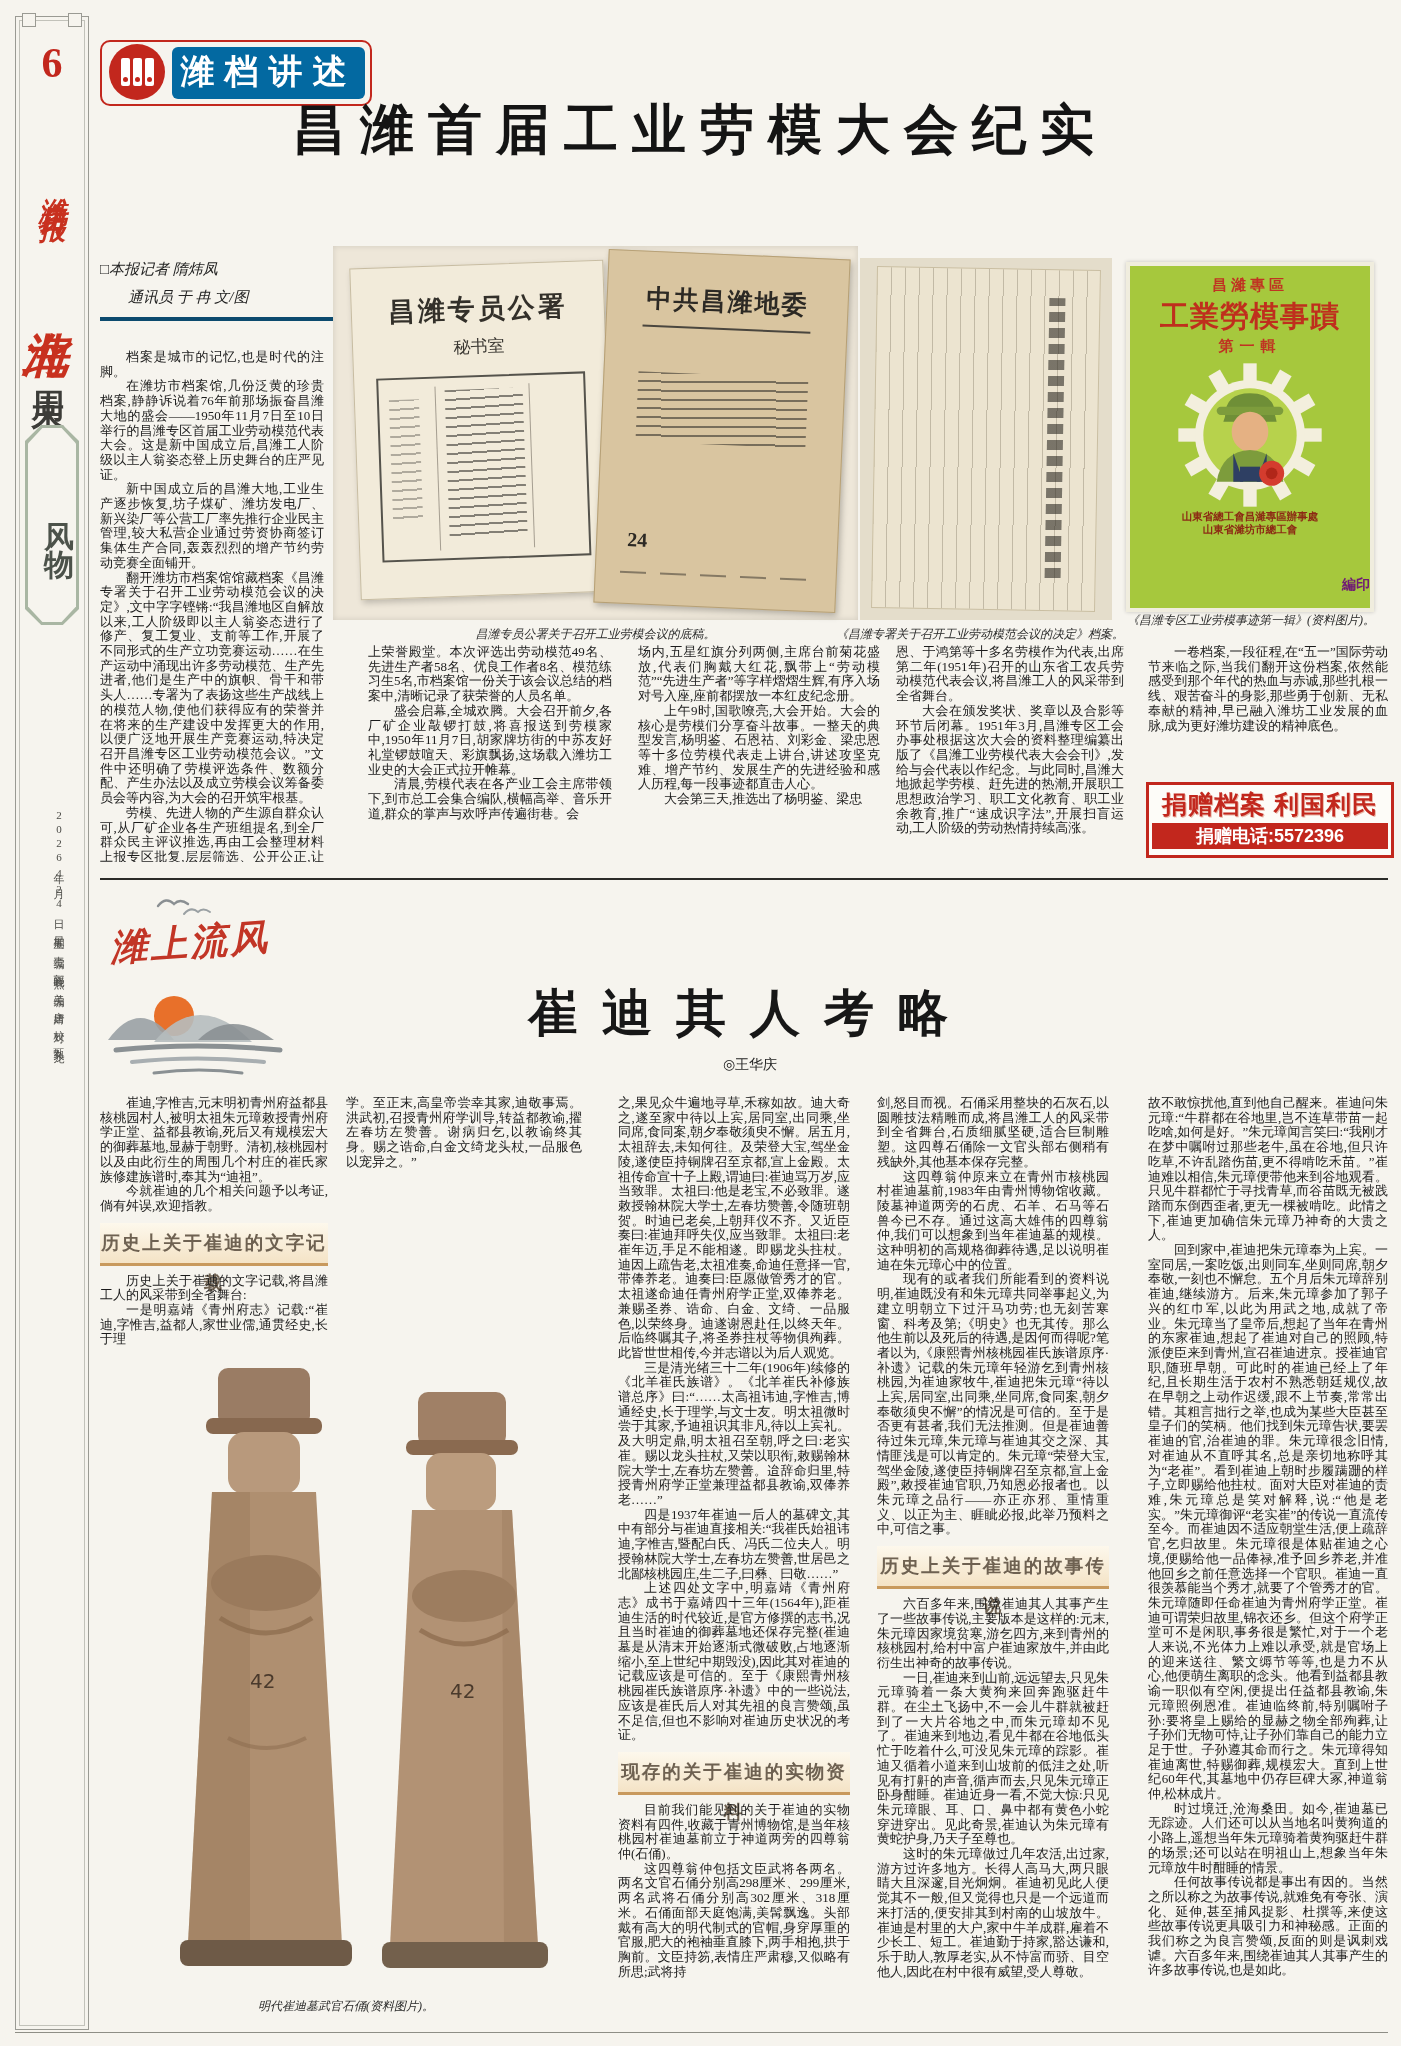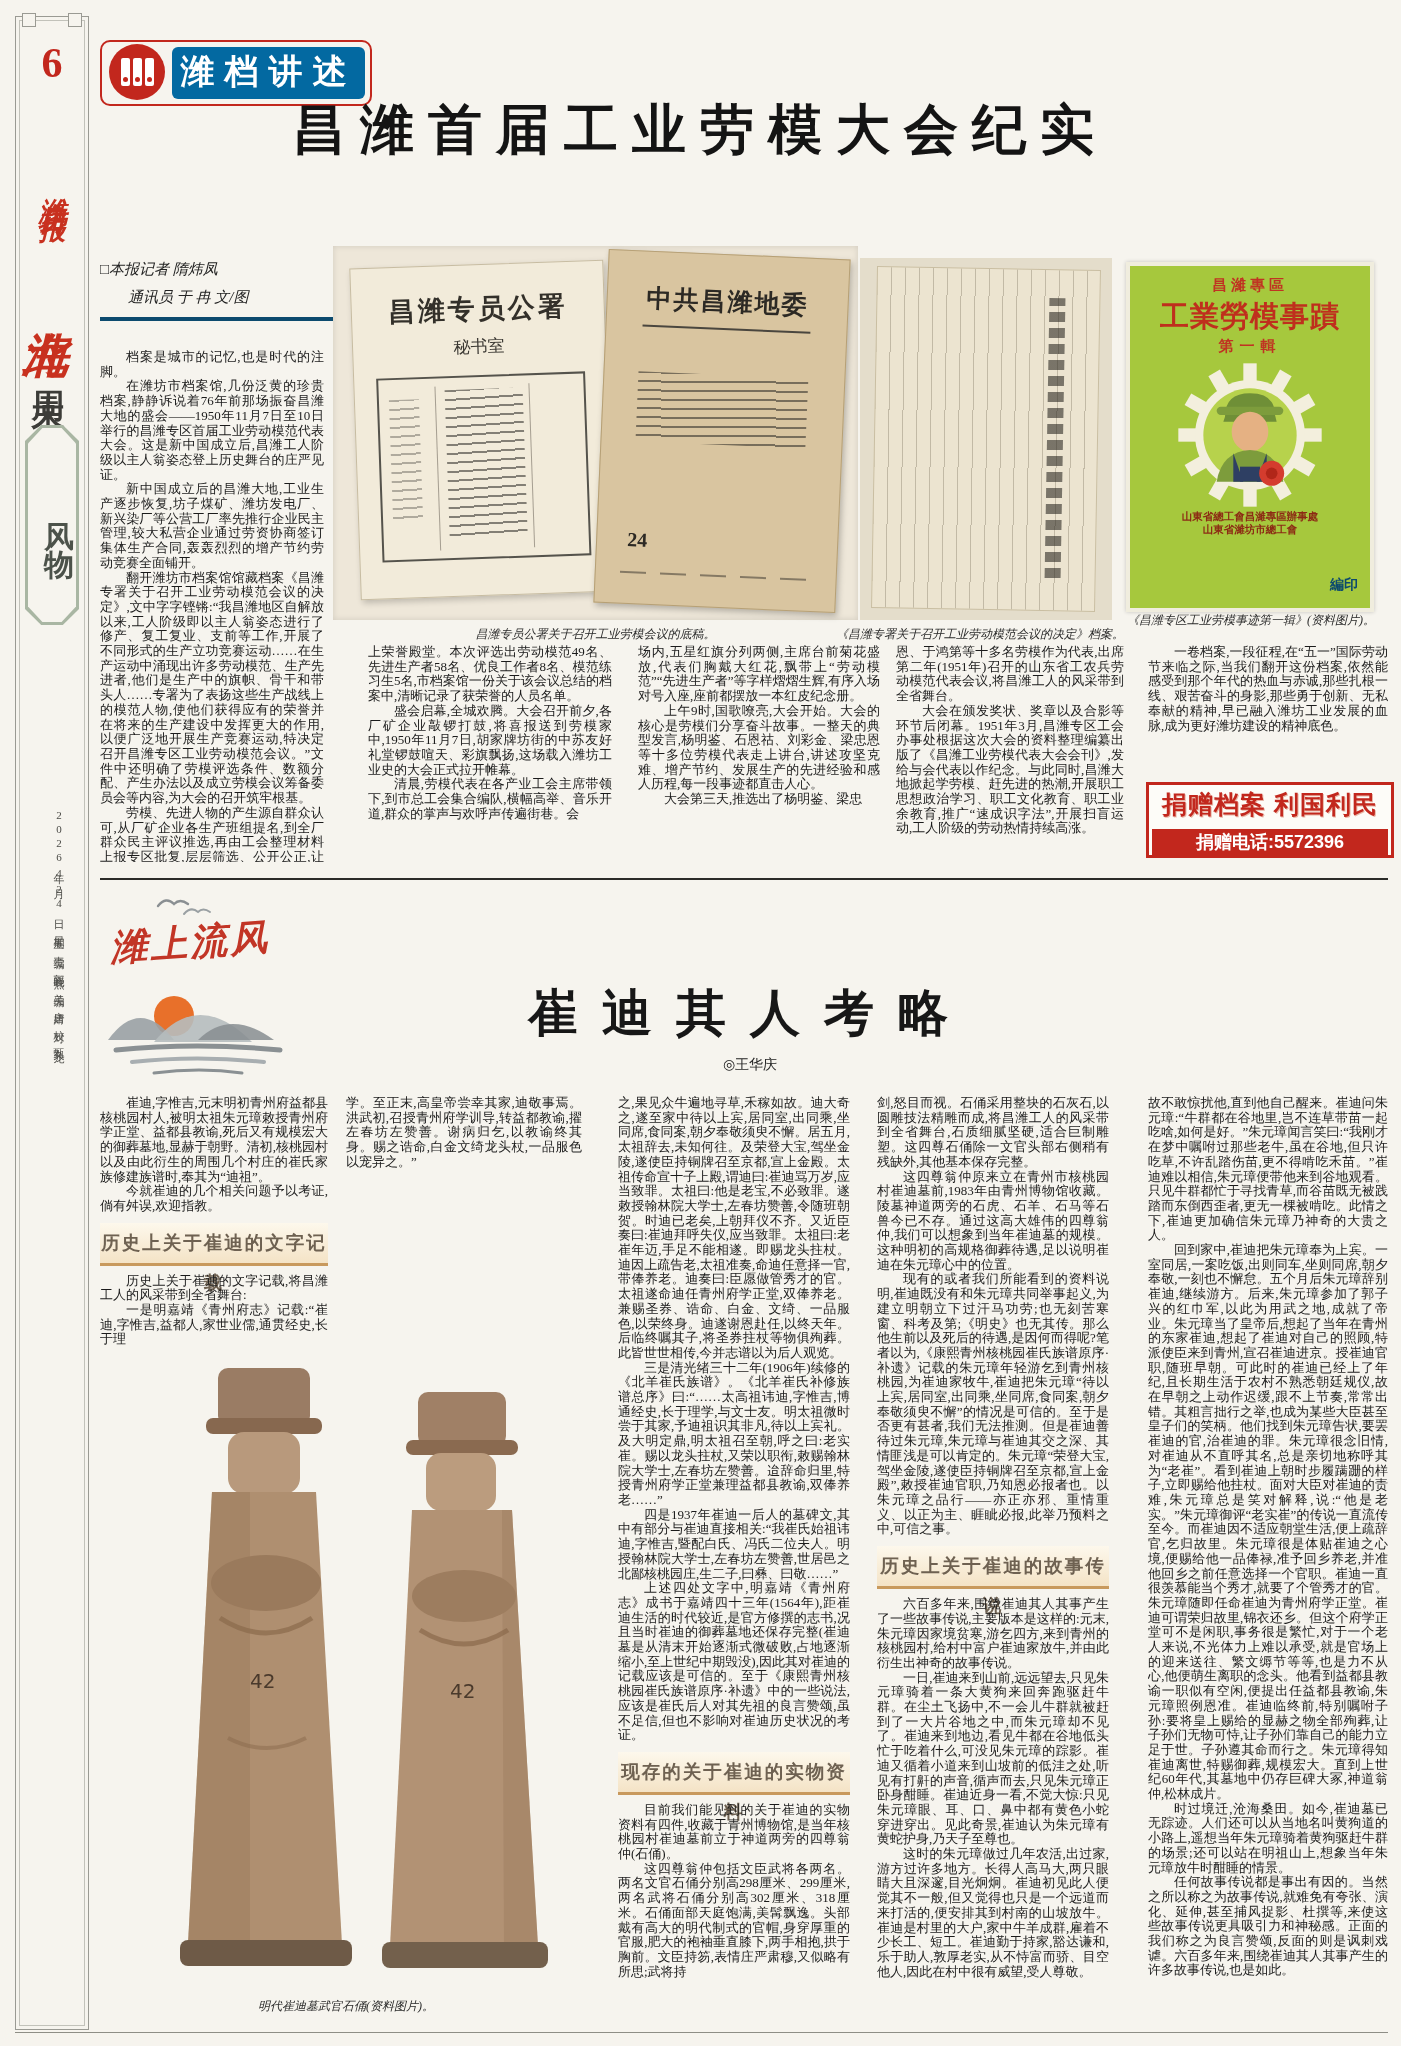--- a/index.html
+++ b/index.html
@@ -72,27 +72,27 @@
      background-image:repeating-linear-gradient(90deg,transparent 0 13px,rgba(85,75,55,.28) 13px 14px);}
   #photoB .colink{position:absolute;right:34px;top:28px;width:16px;height:280px;
      background:repeating-linear-gradient(0deg,rgba(45,42,36,.6) 0 10px,transparent 10px 16px);}
   #poster{position:absolute;left:1126px;top:262px;width:240px;height:342px;background:#a6c83d;
      border:4px solid #f0edde;box-shadow:0 0 4px rgba(0,0,0,.2);text-align:center;}
   #poster .region{margin-top:10px;font-size:15px;color:#c03322;font-weight:bold;letter-spacing:4px;}
   #poster .ptitle{font-size:29px;color:#bf2f1d;font-weight:900;letter-spacing:1px;margin-top:2px;}
   #poster .volume{font-size:15px;color:#c03322;font-weight:bold;letter-spacing:6px;}
   #poster svg{display:block;margin:4px auto 0;}
   #poster .pub{font-size:10.5px;color:#8c2a14;font-weight:bold;line-height:13px;}
-  #poster .pubsfx{position:absolute;right:12px;bottom:14px;font-size:14px;color:#0c4a6e;font-weight:bold;}
+  #poster .pubsfx{position:absolute;right:0;bottom:14px;font-size:14px;color:#701a75;font-weight:bold;}
   #capA{left:333px;top:626px;width:525px;}
   #capB{left:830px;top:626px;width:300px;}
   #capC{left:1108px;top:612px;width:286px;}
   
   #donate{position:absolute;left:1146px;top:782px;width:242px;height:70px;border:3px solid #c2271d;background:#fdfcf8;}
-  #donate .slogan{height:44px;line-height:38px;text-align:center;color:#c2271d;font-weight:900;font-size:25px;
+  #donate .slogan{height:38px;line-height:38px;text-align:center;color:#c2271d;font-weight:900;font-size:25px;
      letter-spacing:1px;font-family:"Liberation Sans","DejaVu Sans",sans-serif;text-shadow:1px 1px 0 #e9b8a9;}
   #donate .phone{height:26px;line-height:26px;margin:0 3px 3px;background:#c2271d;color:#fff;text-align:center;
      font-size:18px;font-weight:bold;font-family:"Liberation Sans","DejaVu Sans",sans-serif;}
   
   #divider{position:absolute;left:100px;top:878px;width:1288px;height:2px;background:#2b2b28;}
   #bottomline{position:absolute;left:15px;top:2032px;width:1373px;height:1px;background:#8e8e86;}
   
   #a2-badge{position:absolute;left:102px;top:892px;width:200px;height:190px;}
   #a2-badge .name{position:absolute;left:8px;top:26px;font-size:37px;font-weight:900;font-style:italic;
      color:#c23526;transform:rotate(-4deg);letter-spacing:3px;white-space:nowrap;}

